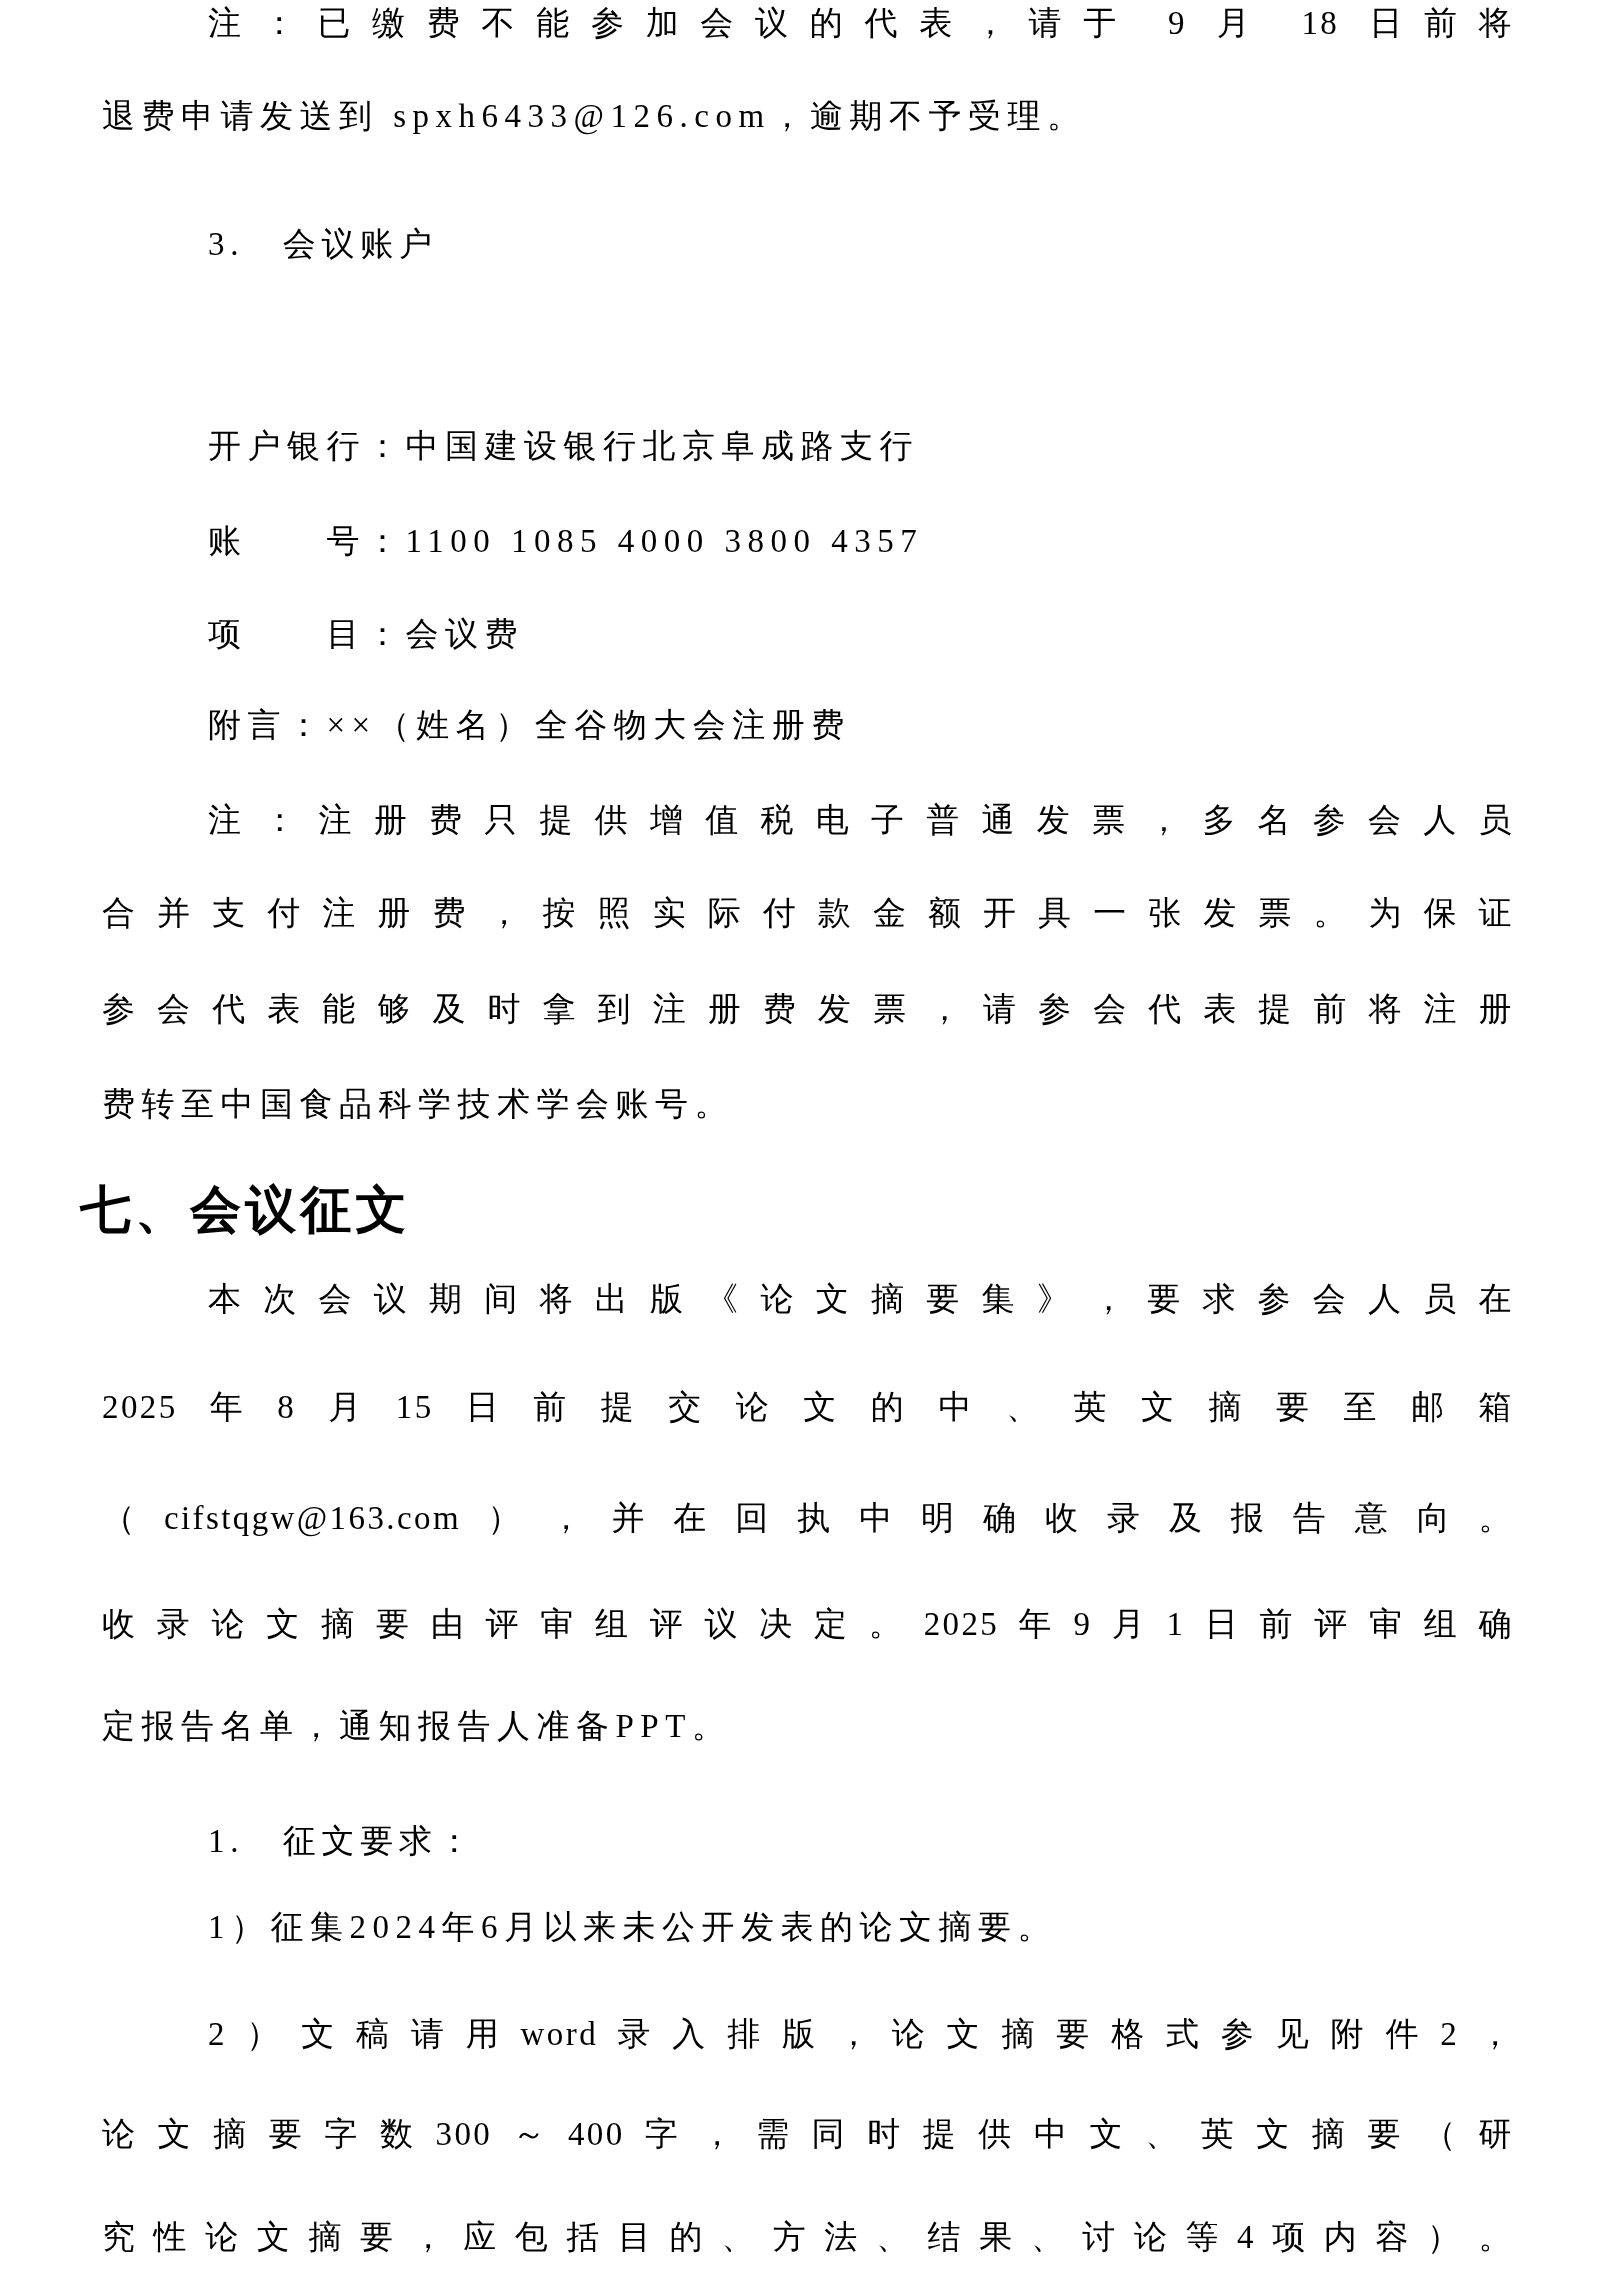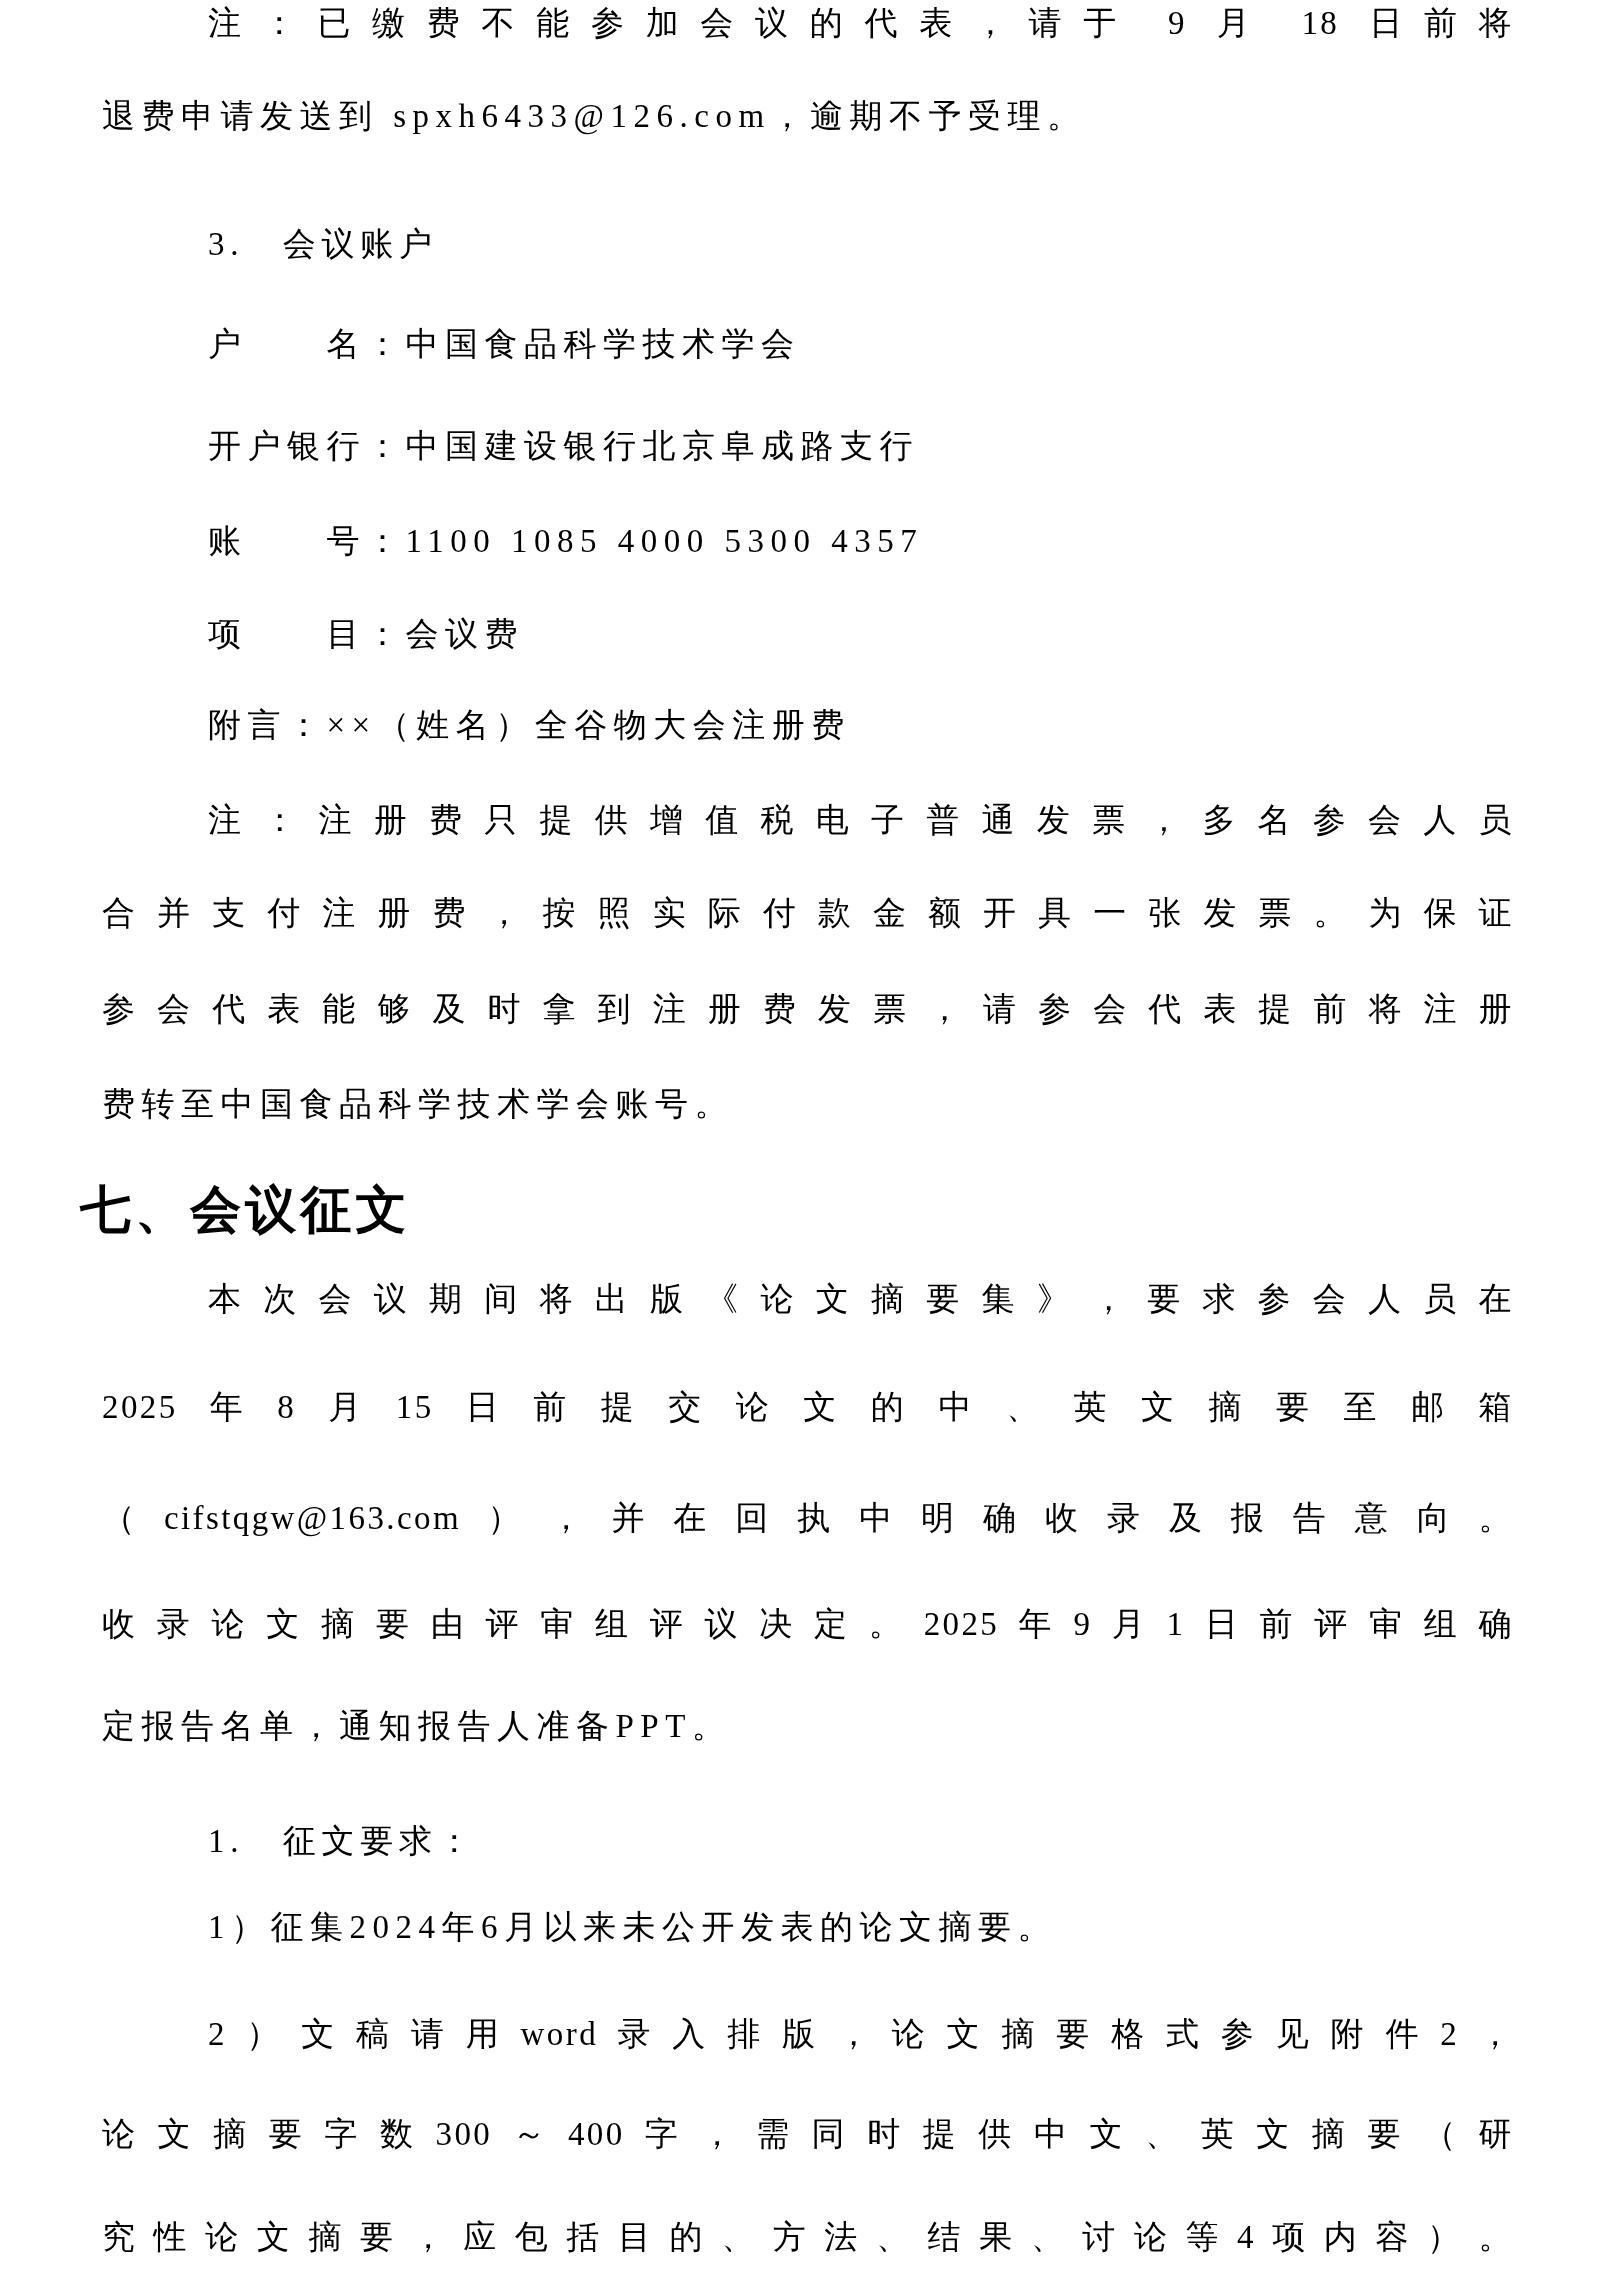--- a/index.html
+++ b/index.html
@@ -55,23 +55,22 @@
 </head>
 <body>
 
 <div class="page">
 
   <div class="line ind just" style="top:4.9px">注：已缴费不能参加会议的代表，请于 9 月 18 日前将</div>
   <div class="line" style="top:98px">退费申请发送到 spxh6433@126.com，逾期不予受理。</div>
 
   <div class="line h2 ind" style="top:226px">3.　会议账户</div>
 
-  <div class="line ind" style="top:326px">户　　名：中国食品科学技术学会</div>
   <div class="line ind" style="top:428px">开户银行：中国建设银行北京阜成路支行</div>
-  <div class="line ind" style="top:523px">账　　号：1100 1085 4000 5300 4357</div>
+  <div class="line ind" style="top:523px">账　　号：1100 1085 4000 3800 4357</div>
   <div class="line ind" style="top:616px">项　　目：会议费</div>
   <div class="line ind" style="top:707px">附言：××（姓名）全谷物大会注册费</div>
 
   <div class="line ind just" style="top:802px">注：注册费只提供增值税电子普通发票，多名参会人员</div>
   <div class="line just" style="top:895px">合并支付注册费，按照实际付款金额开具一张发票。为保证</div>
   <div class="line just" style="top:991px">参会代表能够及时拿到注册费发票，请参会代表提前将注册</div>
   <div class="line" style="top:1086px">费转至中国食品科学技术学会账号。</div>
 
   <div class="line h1" style="top:1182px">七、会议征文</div>
 

